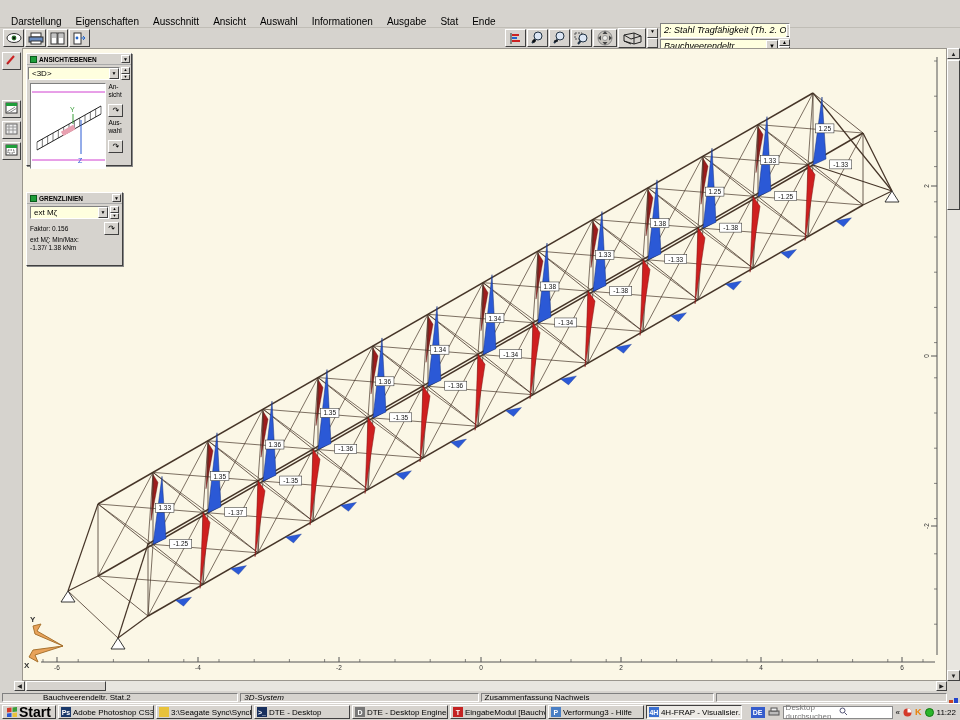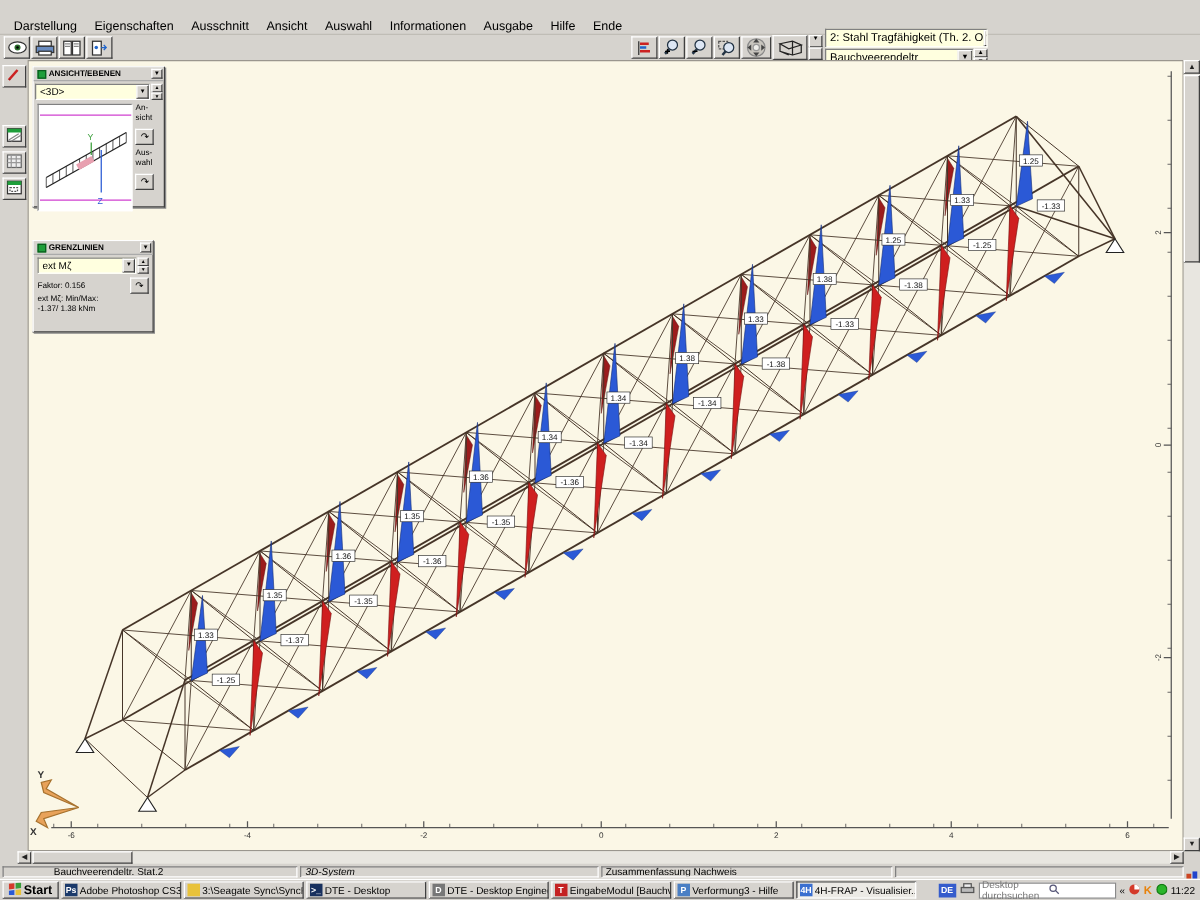--- a/index.html
+++ b/index.html
@@ -20,21 +20,21 @@
   .app-icon16 { width:12px; height:12px; display:inline-block; }
 
   
   .menubar { position:absolute; left:0; top:15px; width:960px; height:13px;
     background:#d6d3ce; display:flex; align-items:center; padding-left:4px; gap:0;
     border-bottom:1px solid #c0bdb6; }
   .menu-item { font-size:10px; color:#000; padding:0 7px; cursor:default; }
 
   
   .toolbar { position:absolute; left:0; top:28px; width:792px; height:20px; background:#d6d3ce;
-    display:flex; align-items:center; }
+    display:flex; align-items:center;font-style:italic; }
   .tbtn { width:21px; height:18px; background:#d6d3ce; border:1px solid;
     border-color:#fff #404040 #404040 #fff; display:flex; align-items:center; justify-content:center;
     margin-right:1px; padding:0; }
   .tbtn svg { display:block; }
   .tb-left { display:flex; margin-left:3px; }
   .tb-right { display:flex; margin-left:auto; align-items:center; }
   .combo { background:#ffffdf; border:1px solid; border-color:#808080 #fff #fff #808080;
     height:15px; font-size:9px; display:flex; align-items:center; padding-left:3px;
     white-space:nowrap; overflow:hidden; }
   .combo .dd { margin-left:auto; width:12px; height:13px; background:#d6d3ce; border:1px solid;
@@ -84,21 +84,21 @@
   
   .statusbar { position:absolute; left:0; top:692px; width:960px; height:11px; background:#d6d3ce;
     display:flex; gap:2px; padding:1px 2px; }
   .status-field { border:1px solid; border-color:#808080 #fff #fff #808080; font-size:8px;
     padding:0 3px; line-height:8px; white-space:nowrap; overflow:hidden; }
 
   
   .taskbar { position:absolute; left:0; top:703px; width:960px; height:17px; background:#d6d3ce;
     border-top:1px solid #fff; display:flex; align-items:center; gap:2px; padding:1px 2px; }
   .start-btn { height:14px; background:#d6d3ce; border:1px solid; border-color:#fff #404040 #404040 #fff;
-    font-size:10px; font-weight:bold; display:flex; align-items:center; gap:2px; padding:0 4px; }
+    font-size:14px; font-weight:bold; display:flex; align-items:center; gap:2px; padding:0 4px; }
   .task-btn { height:14px; flex:0 0 96px; background:#d6d3ce; border:1px solid;
     border-color:#fff #404040 #404040 #fff; font-size:8px; display:flex; align-items:center;
     gap:2px; padding:0 2px; white-space:nowrap; overflow:hidden; }
   .task-btn.active { background:#eceae5; border-color:#404040 #fff #fff #404040; }
   .task-ico { width:10px; height:10px; flex:0 0 10px; display:inline-flex; align-items:center;
     justify-content:center; font-size:7px; font-weight:bold; color:#fff; }
   .tray { margin-left:auto; display:flex; align-items:center; gap:3px; padding-right:2px; }
   .tray .kbd { width:14px; height:11px; background:#355ccc; color:#fff; font-size:7px;
     font-weight:bold; text-align:center; line-height:11px; }
   .search-box { width:110px; height:13px; background:#fff; border:1px solid #8a8a8a;
@@ -113,21 +113,21 @@
 
 
   <div class="menubar" id="menubar">
       <span class="menu-item">Darstellung</span>
       <span class="menu-item">Eigenschaften</span>
       <span class="menu-item">Ausschnitt</span>
       <span class="menu-item">Ansicht</span>
       <span class="menu-item">Auswahl</span>
       <span class="menu-item">Informationen</span>
       <span class="menu-item">Ausgabe</span>
-      <span class="menu-item">Hilfe</span>
+      <span class="menu-item">Stat</span>
       <span class="menu-item">Ende</span>
     </div>
 
   <div class="toolbar">
     <span class="tb-left">
       <button class="tbtn">
           <span>
             <svg width="16" height="12">
               <ellipse cx="8" cy="6" rx="7" ry="4.5" fill="#fff" stroke="#333"></ellipse>
               <circle cx="8" cy="6" r="2.4" fill="#2a6a2a"></circle>

